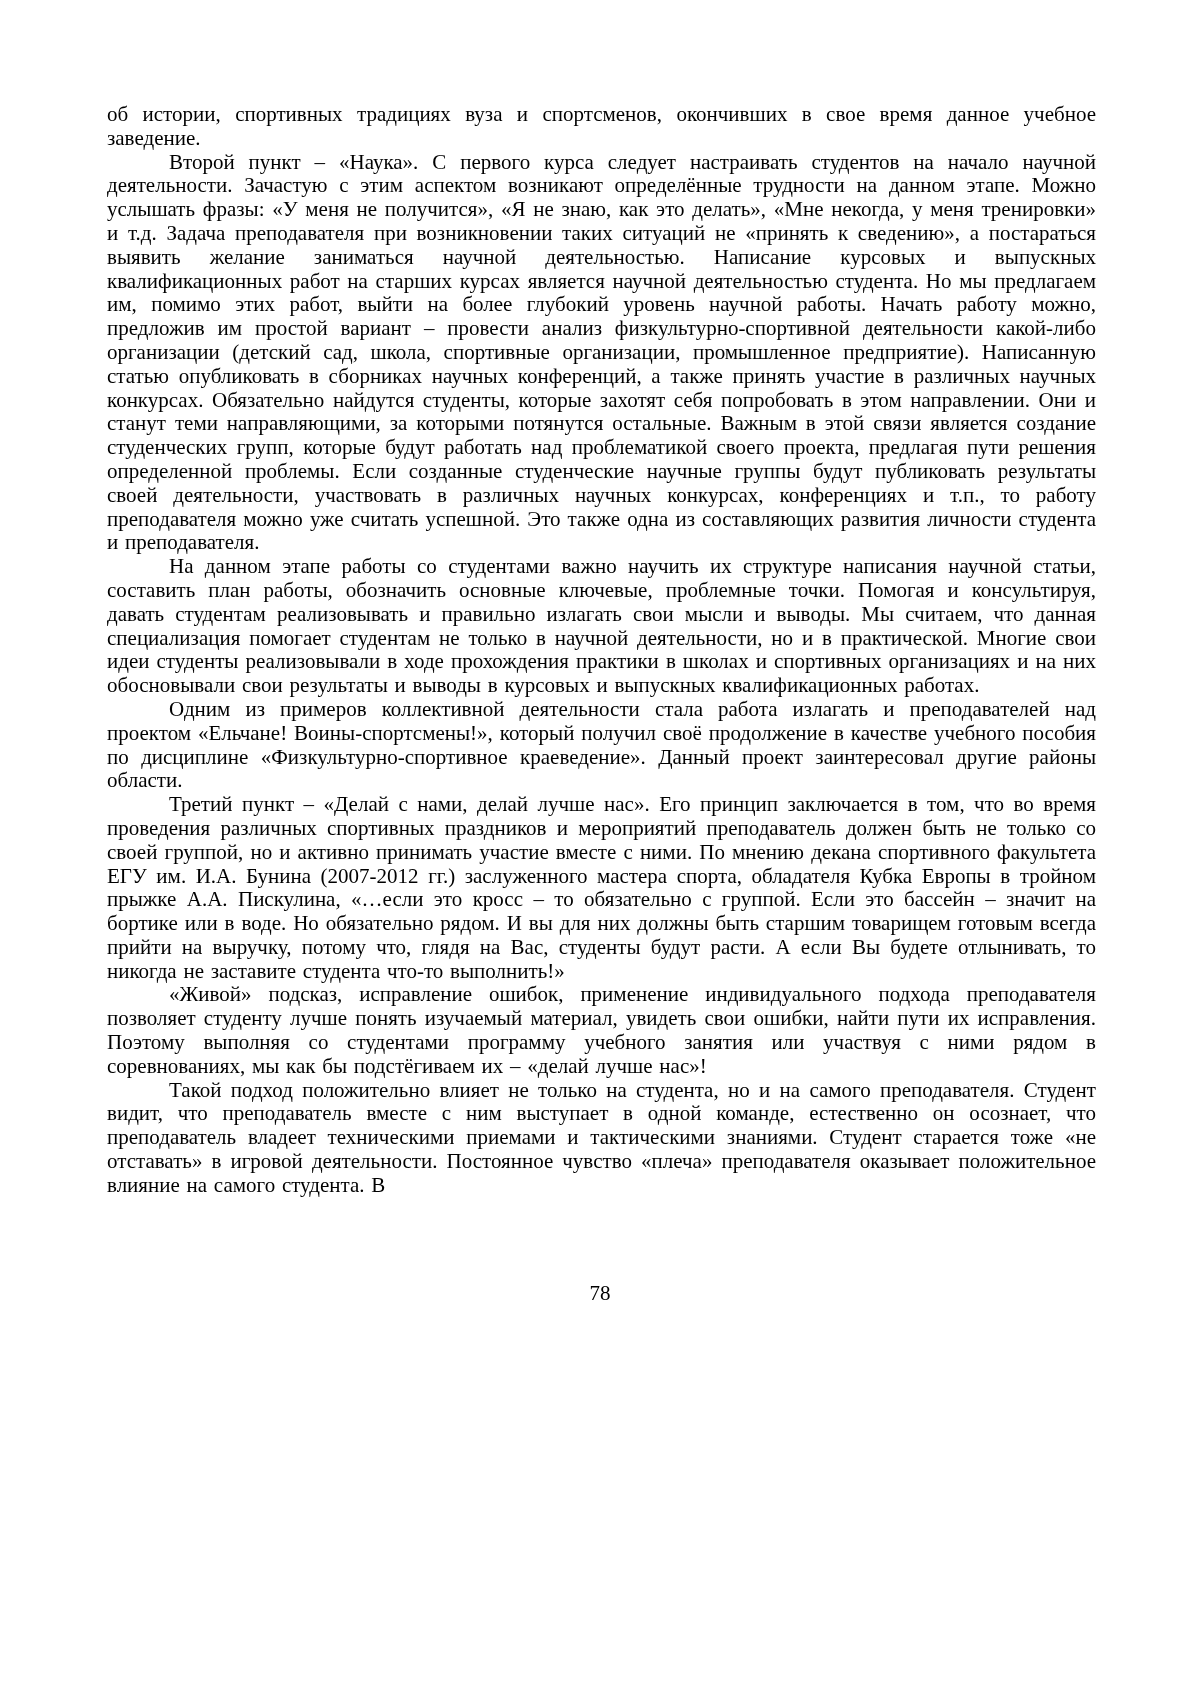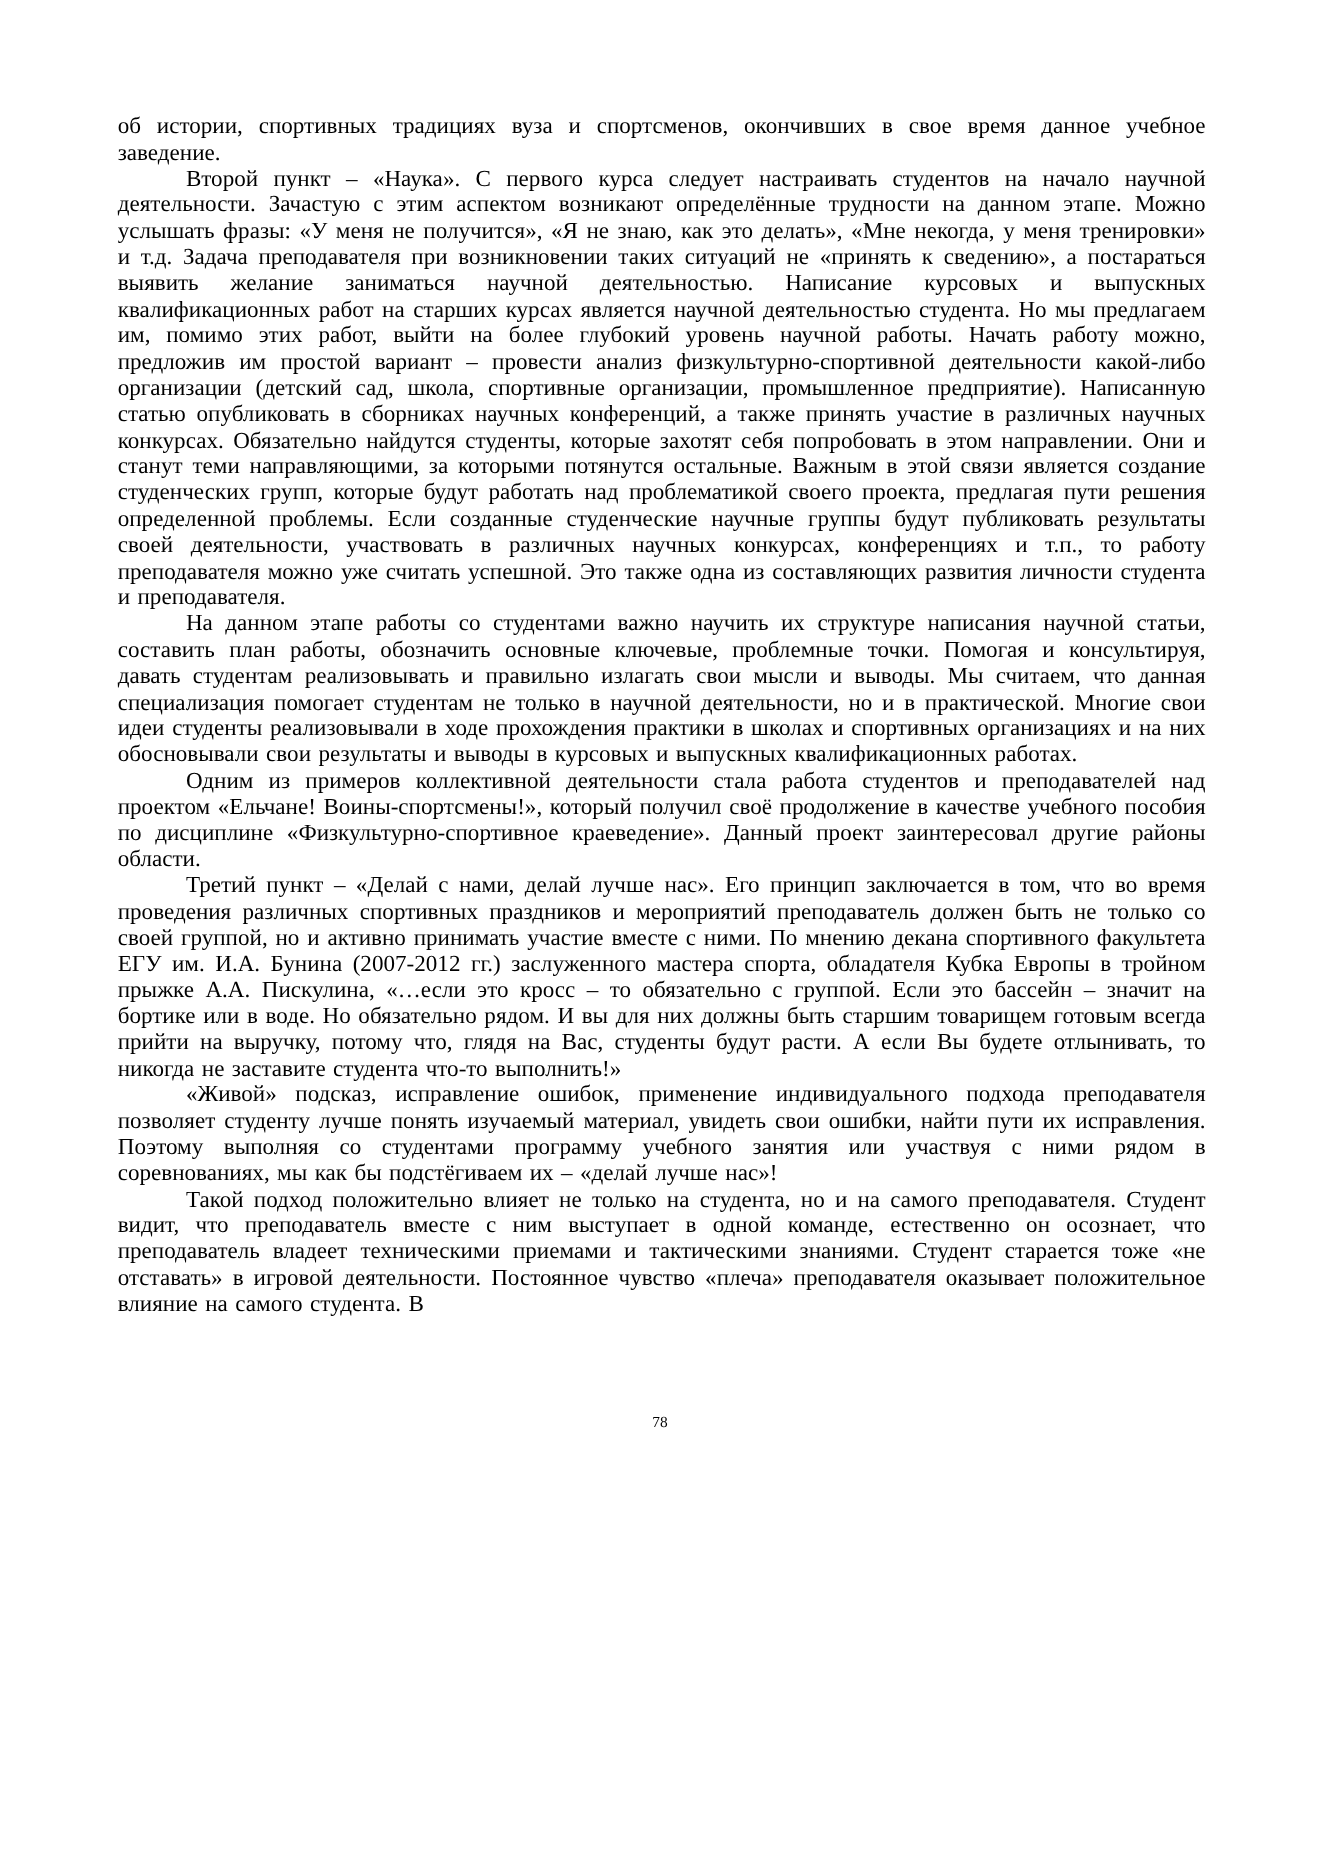--- a/index.html
+++ b/index.html
@@ -30,30 +30,30 @@
   .doc-body p.indent {
     text-indent: 62px;
     font-family: Liberation Serif, serif;
   }
   .page-number {
     position: absolute;
     left: 0;
     right: 0;
     bottom: 245px;
     text-align: center;
-    font-size: 14px;
+    font-size: 21px;
   }
 </style>
 </head>
 <body>
 
 <div class="page">
   <div class="doc-body">
     <p>об истории, спортивных традициях вуза и спортсменов, окончивших в свое время данное учебное заведение.</p>
     <p class="indent">Второй пункт – «Наука». С первого курса следует настраивать студентов на начало научной деятельности. Зачастую с этим аспектом возникают определённые трудности на данном этапе. Можно услышать фразы: «У меня не получится», «Я не знаю, как это делать», «Мне некогда, у меня тренировки» и т.д. Задача преподавателя при возникновении таких ситуаций не «принять к сведению», а постараться выявить желание заниматься научной деятельностью. Написание курсовых и выпускных квалификационных работ на старших курсах является научной деятельностью студента. Но мы предлагаем им, помимо этих работ, выйти на более глубокий уровень научной работы. Начать работу можно, предложив им простой вариант – провести анализ физкультурно-спортивной деятельности какой-либо организации (детский сад, школа, спортивные организации, промышленное предприятие). Написанную статью опубликовать в сборниках научных конференций, а также принять участие в различных научных конкурсах. Обязательно найдутся студенты, которые захотят себя попробовать в этом направлении. Они и станут теми направляющими, за которыми потянутся остальные. Важным в этой связи является создание студенческих групп, которые будут работать над проблематикой своего проекта, предлагая пути решения определенной проблемы. Если созданные студенческие научные группы будут публиковать результаты своей деятельности, участвовать в различных научных конкурсах, конференциях и т.п., то работу преподавателя можно уже считать успешной. Это также одна из составляющих развития личности студента и преподавателя.</p>
     <p class="indent">На данном этапе работы со студентами важно научить их структуре написания научной статьи, составить план работы, обозначить основные ключевые, проблемные точки. Помогая и консультируя, давать студентам реализовывать и правильно излагать свои мысли и выводы. Мы считаем, что данная специализация помогает студентам не только в научной деятельности, но и в практической. Многие свои идеи студенты реализовывали в ходе прохождения практики в школах и спортивных организациях и на них обосновывали свои результаты и выводы в курсовых и выпускных квалификационных работах.</p>
-    <p class="indent">Одним из примеров коллективной деятельности стала работа студентов и преподавателей над проектом «Ельчане! Воины-спортсмены!», который получил своё продолжение в качестве учебного пособия по дисциплине «Физкультурно-спортивное краеведение». Данный проект заинтересовал другие районы области.</p>
+    <p class="indent">Одним из примеров коллективной деятельности стала работа излагать и преподавателей над проектом «Ельчане! Воины-спортсмены!», который получил своё продолжение в качестве учебного пособия по дисциплине «Физкультурно-спортивное краеведение». Данный проект заинтересовал другие районы области.</p>
     <p class="indent">Третий пункт – «Делай с нами, делай лучше нас». Его принцип заключается в том, что во время проведения различных спортивных праздников и мероприятий преподаватель должен быть не только со своей группой, но и активно принимать участие вместе с ними. По мнению декана спортивного факультета ЕГУ им. И.А. Бунина (2007-2012 гг.) заслуженного мастера спорта, обладателя Кубка Европы в тройном прыжке А.А. Пискулина, «…если это кросс – то обязательно с группой. Если это бассейн – значит на бортике или в воде. Но обязательно рядом. И вы для них должны быть старшим товарищем готовым всегда прийти на выручку, потому что, глядя на Вас, студенты будут расти. А если Вы будете отлынивать, то никогда не заставите студента что-то выполнить!»</p>
     <p class="indent">«Живой» подсказ, исправление ошибок, применение индивидуального подхода преподавателя позволяет студенту лучше понять изучаемый материал, увидеть свои ошибки, найти пути их исправления. Поэтому выполняя со студентами программу учебного занятия или участвуя с ними рядом в соревнованиях, мы как бы подстёгиваем их – «делай лучше нас»!</p>
     <p class="indent">Такой подход положительно влияет не только на студента, но и на самого преподавателя. Студент видит, что преподаватель вместе с ним выступает в одной команде, естественно он осознает, что преподаватель владеет техническими приемами и тактическими знаниями. Студент старается тоже «не отставать» в игровой деятельности. Постоянное чувство «плеча» преподавателя оказывает положительное влияние на самого студента. В</p>
   </div>
   <div class="page-number">78</div>
 </div>
 
 </body></html>

